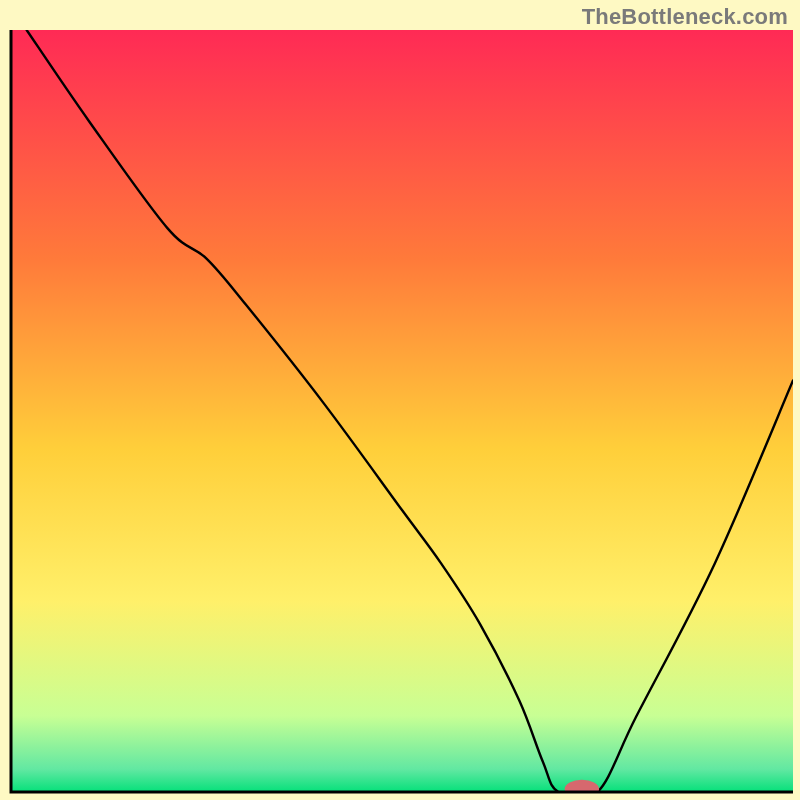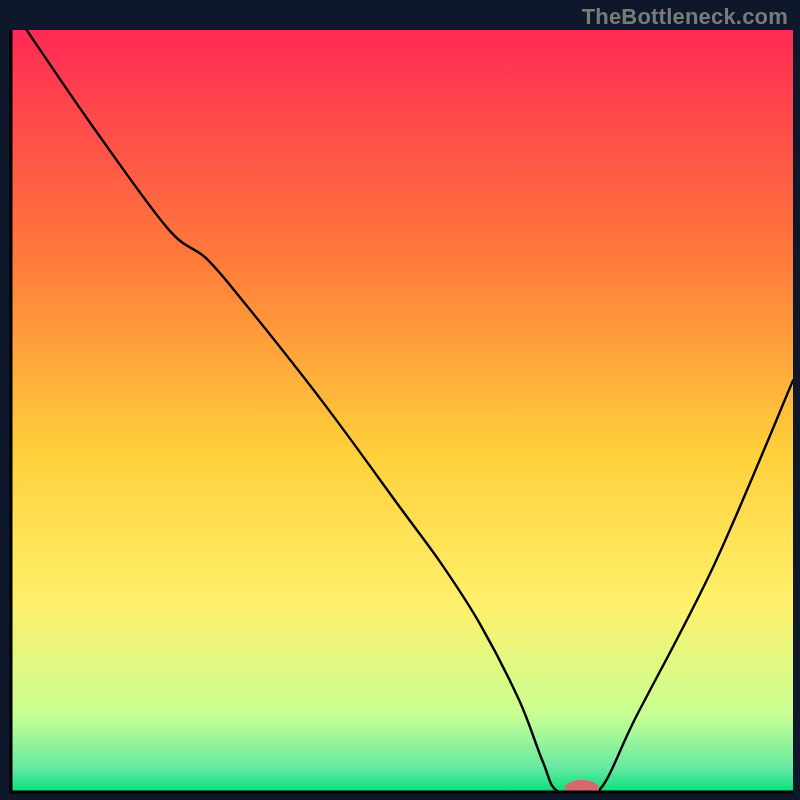--- a/index.html
+++ b/index.html
@@ -7,21 +7,21 @@
     padding: 0;
     width: 800px;
     height: 800px;
     background: #ffffff;
     font-family: Arial, Helvetica, sans-serif;
   }
   .chart-container {
     position: relative;
     width: 800px;
     height: 800px;
-    background: #0f172a;
+    background: #fef9c3;
   }
   .watermark {
     position: absolute;
     top: 4px;
     right: 12px;
     font-size: 22px;
     font-weight: 600;
     color: #7a7a7a;
     letter-spacing: 0.2px;
     z-index: 4;

